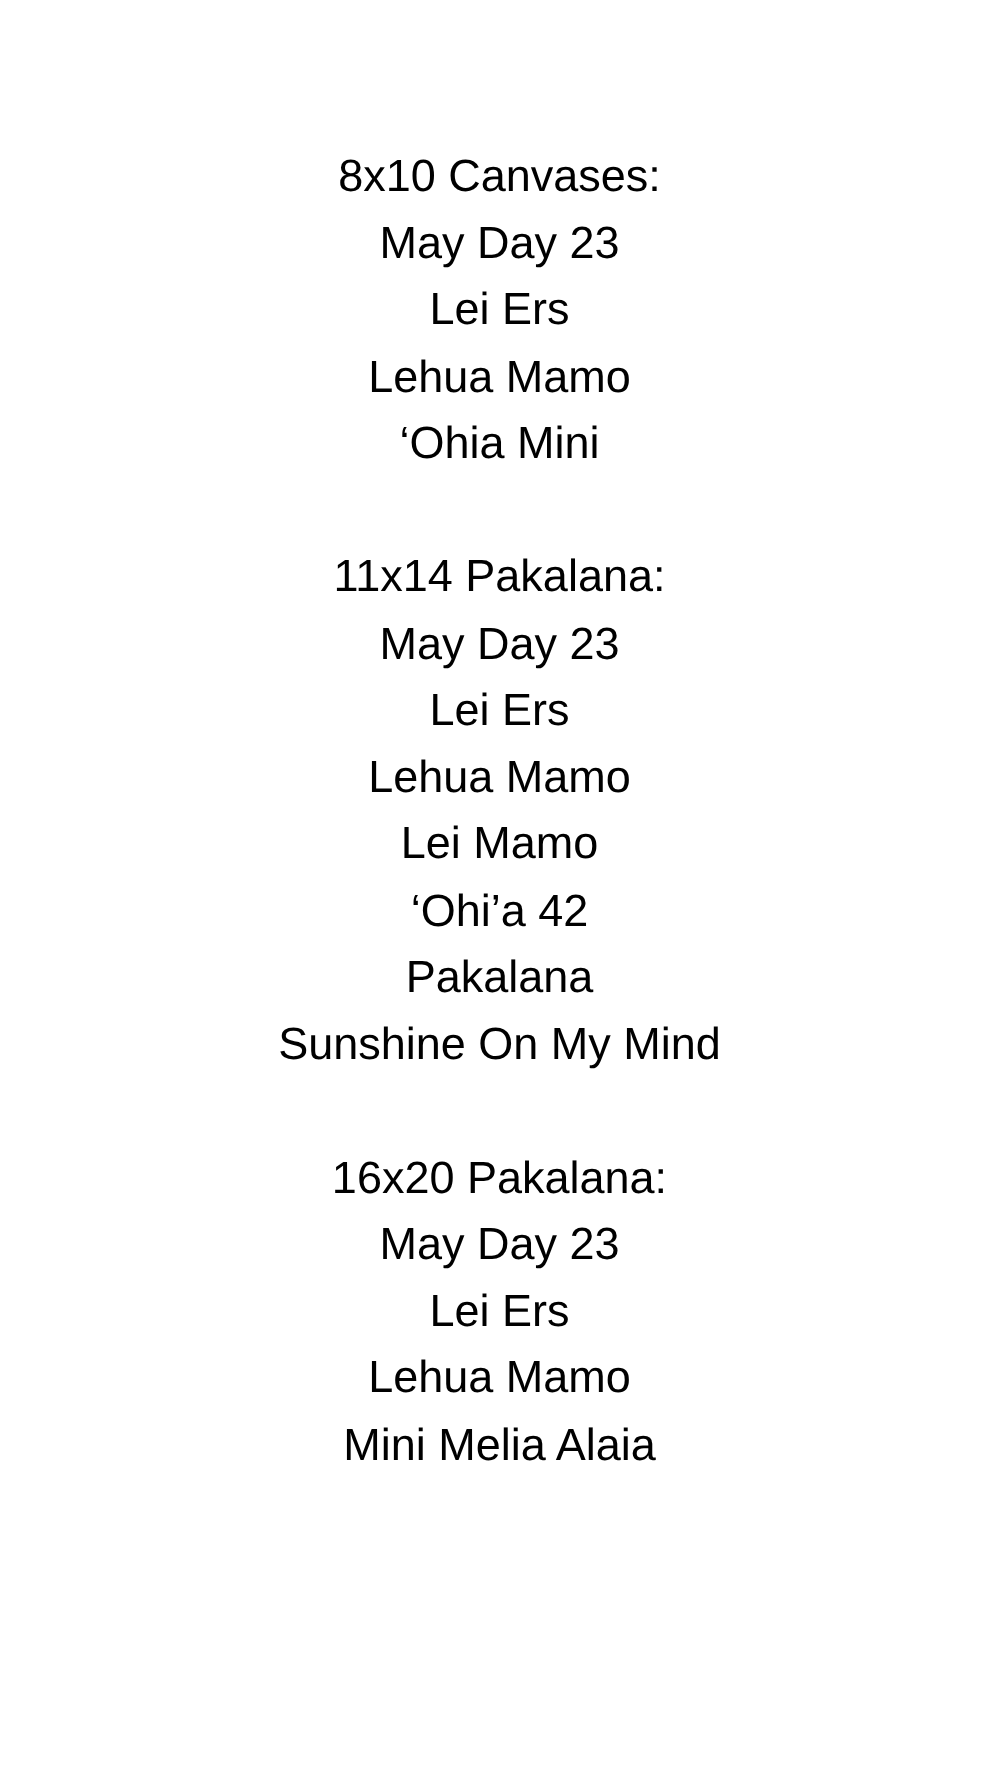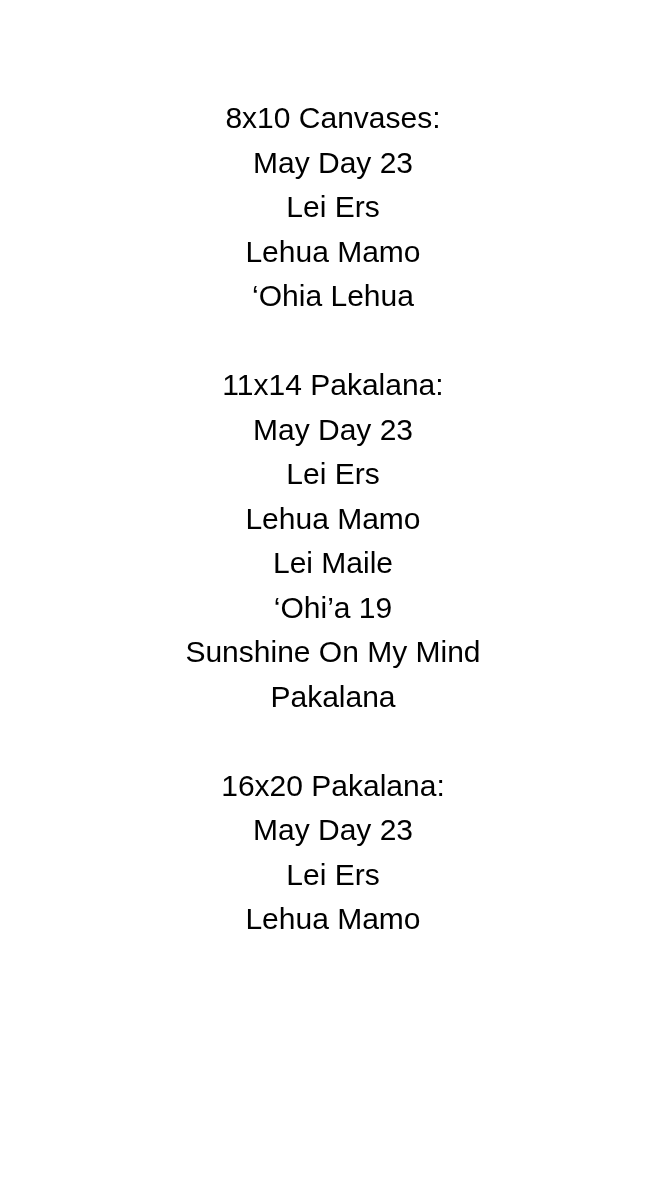--- a/index.html
+++ b/index.html
@@ -50,38 +50,39 @@
 </head>
 <body>
 
 <div class="page">
 
   <div class="group">
     <div class="heading">8x10 Canvases:</div>
     <div class="line">May Day 23</div>
     <div class="line">Lei Ers</div>
     <div class="line">Lehua Mamo</div>
-    <div class="line">‘Ohia Lehua</div>
+    <div class="line">‘Ohia Mini</div>
   </div>
 
   <div class="spacer"></div>
 
   <div class="group">
     <div class="heading">11x14 Pakalana:</div>
     <div class="line">May Day 23</div>
     <div class="line">Lei Ers</div>
     <div class="line">Lehua Mamo</div>
-    <div class="line">Lei Maile</div>
-    <div class="line">‘Ohi’a 19</div>
+    <div class="line">Lei Mamo</div>
+    <div class="line">‘Ohi’a 42</div>
+    <div class="line">Pakalana</div>
     <div class="line">Sunshine On My Mind</div>
-    <div class="line">Pakalana</div>
   </div>
 
   <div class="spacer"></div>
 
   <div class="group">
     <div class="heading">16x20 Pakalana:</div>
     <div class="line">May Day 23</div>
     <div class="line">Lei Ers</div>
     <div class="line">Lehua Mamo</div>
+    <div class="line">Mini Melia Alaia</div>
   </div>
 
 </div>
 
 </body></html>

